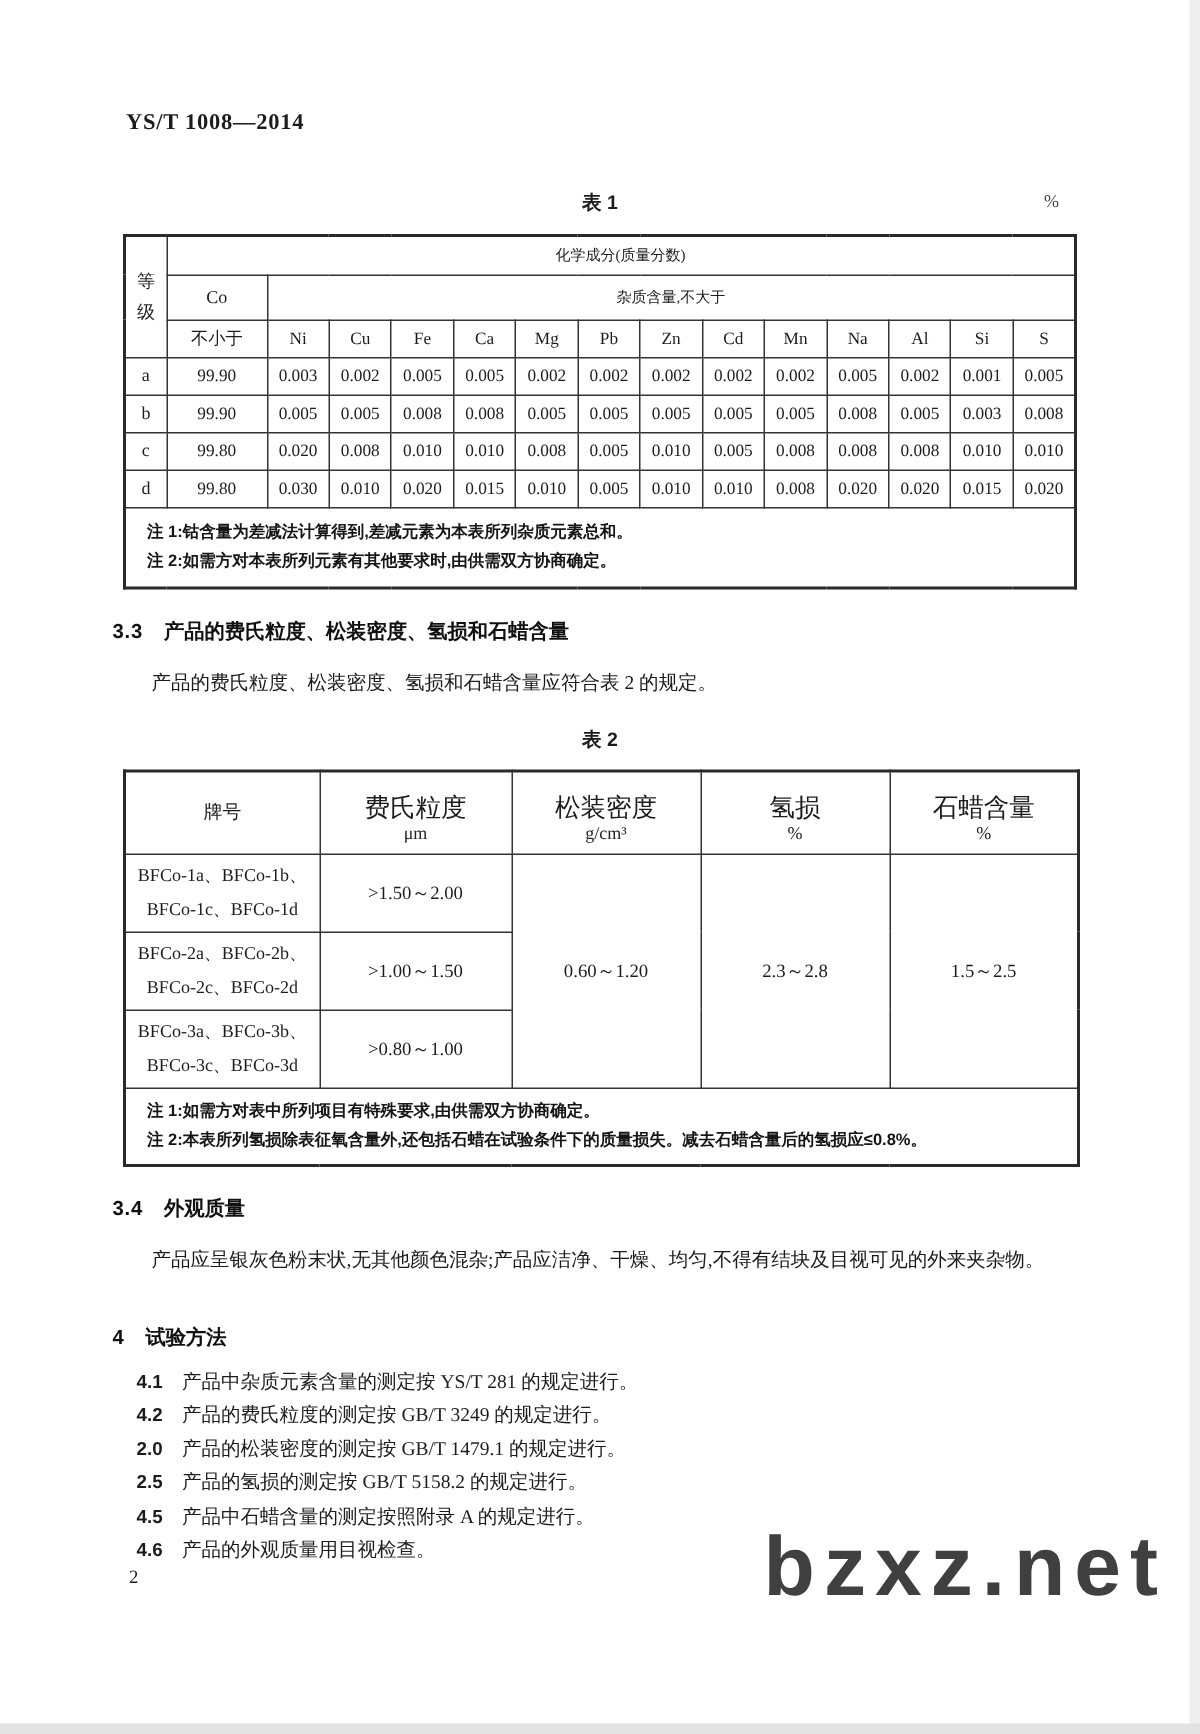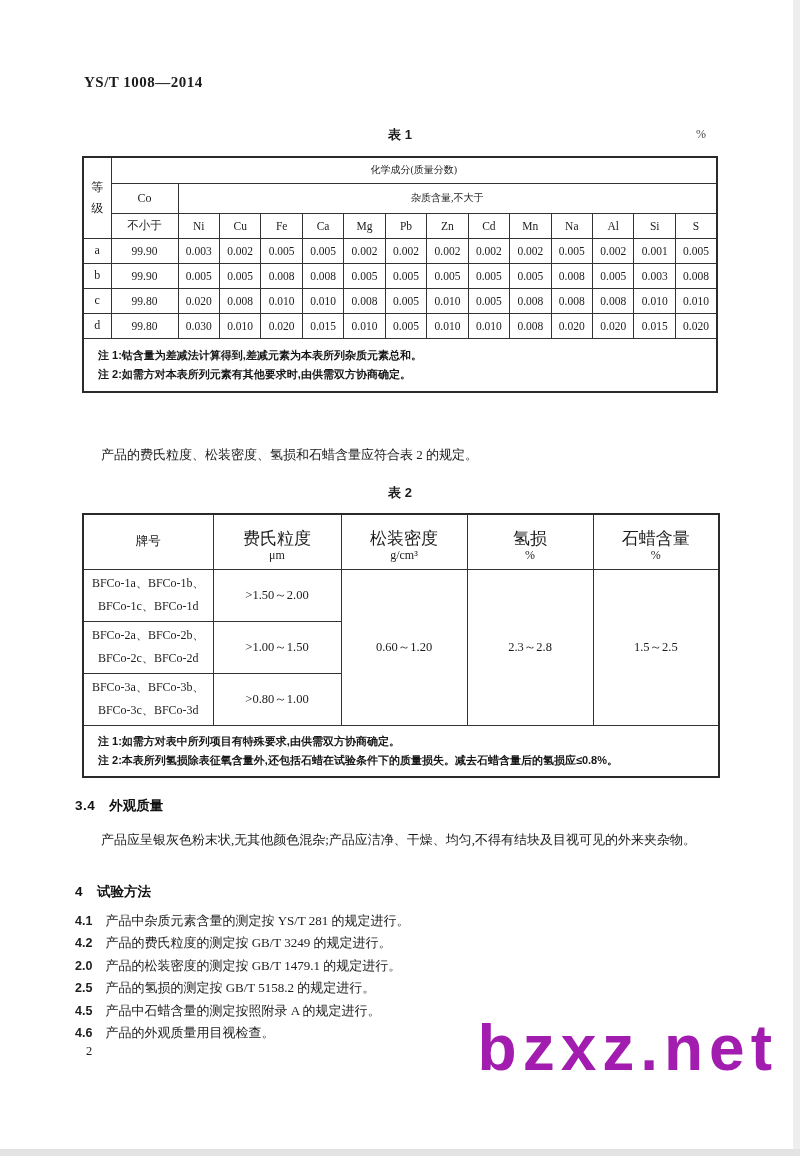--- a/index.html
+++ b/index.html
@@ -6,21 +6,21 @@
   body{
     width:800px;height:1156px;position:relative;background:#ffffff;overflow:hidden;
     font-family:"Liberation Serif","DejaVu Serif",serif;color:#1c1c1c;
   }
   .scan-edge-right{position:absolute;top:0;right:0;width:7px;height:1156px;background:#eeeeee;z-index:0;}
   .scan-edge-bottom{position:absolute;left:0;bottom:0;width:800px;height:7px;background:#e3e3e3;z-index:0;}
   .content{position:absolute;inset:0;z-index:2;}
   .watermark{
     position:absolute;top:1016px;right:22px;z-index:1;
     font-family:"Liberation Sans","DejaVu Sans",sans-serif;font-weight:bold;
-    font-size:64px;letter-spacing:6px;color:#a21caf;line-height:1;user-select:none;
+    font-size:56px;letter-spacing:6px;color:#404040;line-height:1;user-select:none;
   }
   .doc-code{position:absolute;left:84px;top:74px;font-size:15px;font-weight:bold;letter-spacing:0.5px;}
   .caption-row{position:absolute;left:82px;width:636px;text-align:center;
     font-family:"Liberation Sans","DejaVu Sans",sans-serif;font-weight:bold;font-size:13px;}
   .caption-row .unit{position:absolute;right:12px;top:1px;font-family:"Liberation Serif",serif;font-weight:normal;font-size:12px;color:#444;}
   #t1-caption{top:126px;}
   #t2-caption{top:484px;}
 
   table{border-collapse:collapse;table-layout:fixed;position:absolute;left:82px;width:636px;}
   #table1{top:156px;}
@@ -55,21 +55,21 @@
   }
   .sec-head .num{margin-right:14px;letter-spacing:0.5px;}
   .para{position:absolute;left:75px;width:652px;font-size:13px;line-height:27px;
     text-indent:2em;text-align:justify;color:#1a1a1a;}
   #s33-head{top:412px;}
   #s33-para{top:444px;line-height:22px;}
   #s34-head{top:797px;}
   #s34-para{top:826px;}
   #s4-head{top:883px;}
   .items{position:absolute;left:75px;top:910px;width:655px;}
-  .item{line-height:22.4px;font-size:13px;white-space:nowrap;}
+  .item{line-height:22.4px;font-size:13px;white-space:nowrap;margin-left:16px;}
   .item .num{font-family:"Liberation Sans","DejaVu Sans",sans-serif;font-weight:bold;
     font-size:12.5px;margin-right:13px;}
   .page-num{position:absolute;left:86px;top:1044px;font-size:12.5px;}
 </style>
 </head>
 <body>
 
 <div class="scan-edge-right"></div>
 <div class="scan-edge-bottom"></div>
 
@@ -201,20 +201,23 @@
     <tfoot>
       <tr>
         <td colspan="15" class="notes-cell">
           <div class="note-line">注 1:钴含量为差减法计算得到,差减元素为本表所列杂质元素总和。</div>
           <div class="note-line">注 2:如需方对本表所列元素有其他要求时,由供需双方协商确定。</div>
         </td>
       </tr>
     </tfoot>
   </table>
 
+  <div class="sec-head" id="s33-head">
+    <span class="num">3.3</span><span>产品的费氏粒度、松装密度、氢损和石蜡含量</span>
+  </div>
   <div class="para" id="s33-para">产品的费氏粒度、松装密度、氢损和石蜡含量应符合表 2 的规定。</div>
 
   <div class="caption-row" id="t2-caption">
     <span>表 2</span>
   </div>
 
   <table id="table2">
     <colgroup>
       <col style="width:130px">
         <col style="width:128px">

